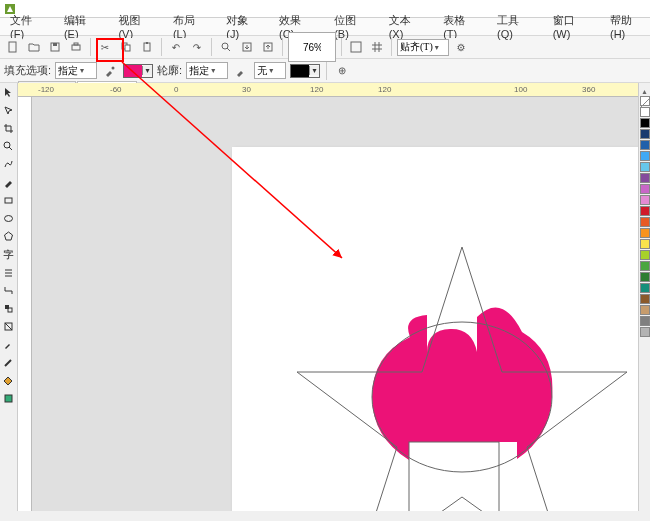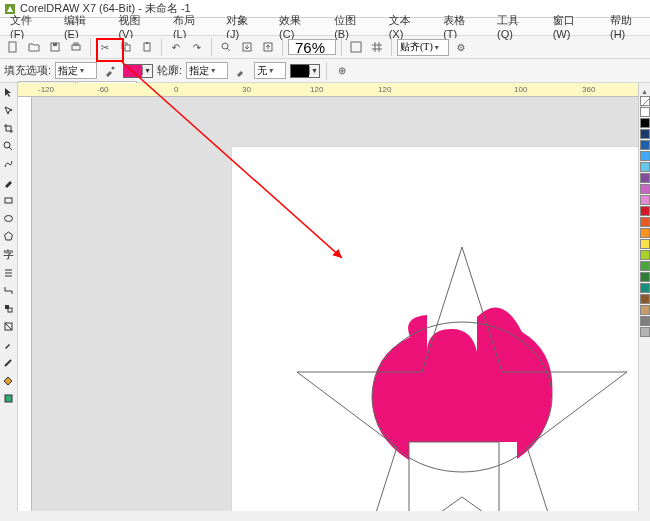--- a/index.html
+++ b/index.html
@@ -4,21 +4,21 @@
 <style>
 * { box-sizing: border-box; margin: 0; padding: 0; }
 body { font-family: "Microsoft YaHei", Tahoma, sans-serif; font-size: 11px; background: #f0f0f0; width: 650px; height: 521px; overflow: hidden; }
 .titlebar { height: 18px; background: #fff; border-bottom: 1px solid #d0d0d0; display: flex; align-items: center; padding-left: 4px; gap: 4px; }
 .app-icon { width: 12px; height: 12px; display: inline-block; }
 .title-text { font-size: 11px; color: #333; }
 .menubar { height: 18px; background: #fafafa; border-bottom: 1px solid #d8d8d8; display: flex; align-items: center; padding-left: 4px; gap: 9px; }
 .menu-item { padding: 2px 6px; font-size: 11px; color: #333; cursor: pointer; }
 .toolbar { height: 23px; background: #f5f5f5; border-bottom: 1px solid #d8d8d8; display: flex; align-items: center; padding: 0 4px; gap: 3px; }
 .tool-btn { width: 18px; height: 18px; display: flex; align-items: center; justify-content: center; color: #555; font-size: 10px; border: 1px solid transparent; cursor: pointer; background: #f5f5f5; }
-.zoom-box { width: 48px; height: 16px; font-size: 15px; border: 1px solid #aaa; padding: 0 6px; background: #fff; }
+.zoom-box { width: 48px; height: 30px; font-size: 10px; border: 1px solid #aaa; padding: 0 14px; background: #fff; }
 .sep { width: 1px; height: 18px; background: #ccc; margin: 0 2px; }
 .propbar { height: 24px; background: #f5f5f5; border-bottom: 1px solid #d8d8d8; display: flex; align-items: center; padding: 0 4px; gap: 4px; font-size: 11px; }
 .label { font-size: 11px; color: #333; }
 .combo { height: 17px; border: 1px solid #aaa; background: #fff; font-size: 10px; padding: 0 2px; display: flex; align-items: center; gap: 2px; font-family: Liberation Serif, serif; }
 .combo .arrow { font-size: 8px; color: #555; }
 .color-swatch { width: 30px; height: 14px; border: 1px solid #666; cursor: pointer; display:flex; align-items:center; }
 .color-swatch .swatch-fill { flex:1; height:100%; }
 .color-swatch .arrow { width:10px; text-align:center; font-size:8px; color:#333; background:#eee; border-left:1px solid #888;}
 .highlight-box { position:absolute; left:96px; top:38px; width:28px; height:24px; border: 2px solid red; z-index: 100; pointer-events:none; }
 .tabbar { height: 18px; background: #e8e8e8; border-bottom: 1px solid #ccc; display: flex; align-items: flex-end; padding-left: 18px; gap: 1px;}
@@ -39,21 +39,20 @@
 </head>
 <body>
 
 <div class="titlebar">
   <span class="app-icon">
     <svg width="12" height="12" viewBox="0 0 12 12">
         <rect x="1" y="1" width="10" height="10" fill="#6b9b2f"></rect>
         <path d="M3 9 L6 3 L9 9 Z" fill="#fff"></path>
       </svg>
   </span>
-  <span class="title-text">CorelDRAW X7 (64-Bit) - 未命名 -1</span>
 </div>
 
 <div class="menubar">
   <span class="menu-item">文件(F)</span>
   <span class="menu-item">编辑(E)</span>
   <span class="menu-item">视图(V)</span>
   <span class="menu-item">布局(L)</span>
   <span class="menu-item">对象(J)</span>
   <span class="menu-item">效果(C)</span>
   <span class="menu-item">位图(B)</span>
@@ -277,21 +276,21 @@
   <span class="ltool">
       <svg width="11" height="11" viewBox="0 0 11 11">
         <rect x="2" y="2" width="7" height="7" fill="#3a7" stroke="#333"></rect>
       </svg>
     </span>
 </div>
 
 <div class="ruler-h">
   <div class="ticks" id="hticks">
       <span class="tick" style="left: 20px;">-120</span>
-      <span class="tick" style="left: 79px;">-60</span>
+      <span class="tick" style="left: 92px;">-60</span>
       <span class="tick" style="left: 156px;">0</span>
       <span class="tick" style="left: 224px;">30</span>
       <span class="tick" style="left: 292px;">120</span>
       <span class="tick" style="left: 360px;">120</span>
       <span class="tick" style="left: 443px; margin-top: 18px;">240</span>
       <span class="tick" style="left: 496px;">100</span>
       <span class="tick" style="left: 564px;">360</span>
     </div>
 </div>
 <div class="ruler-v"></div>

